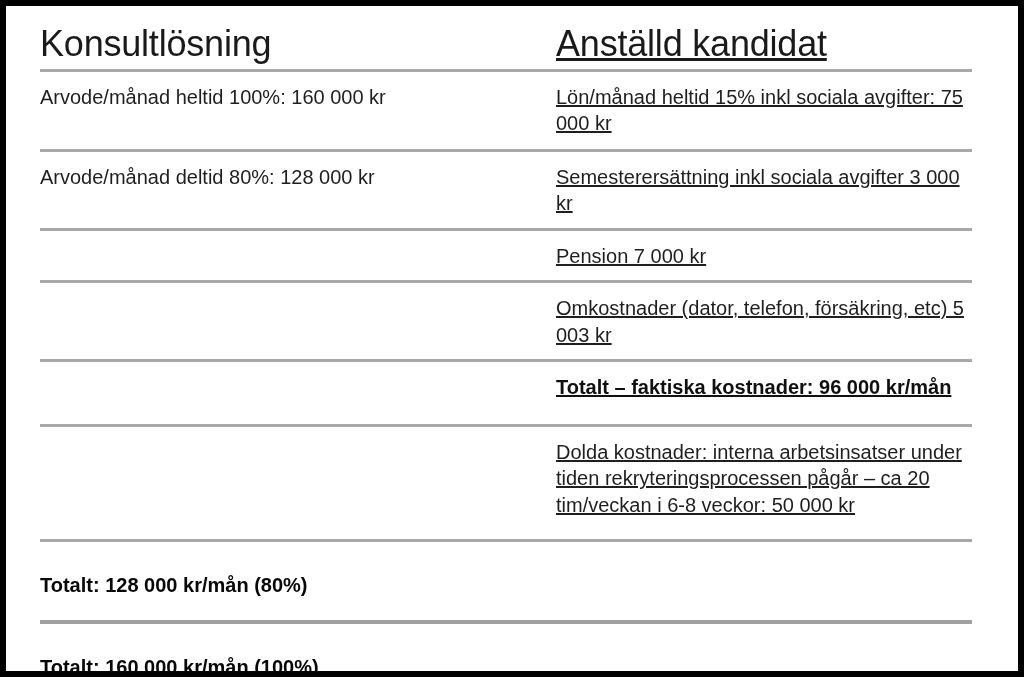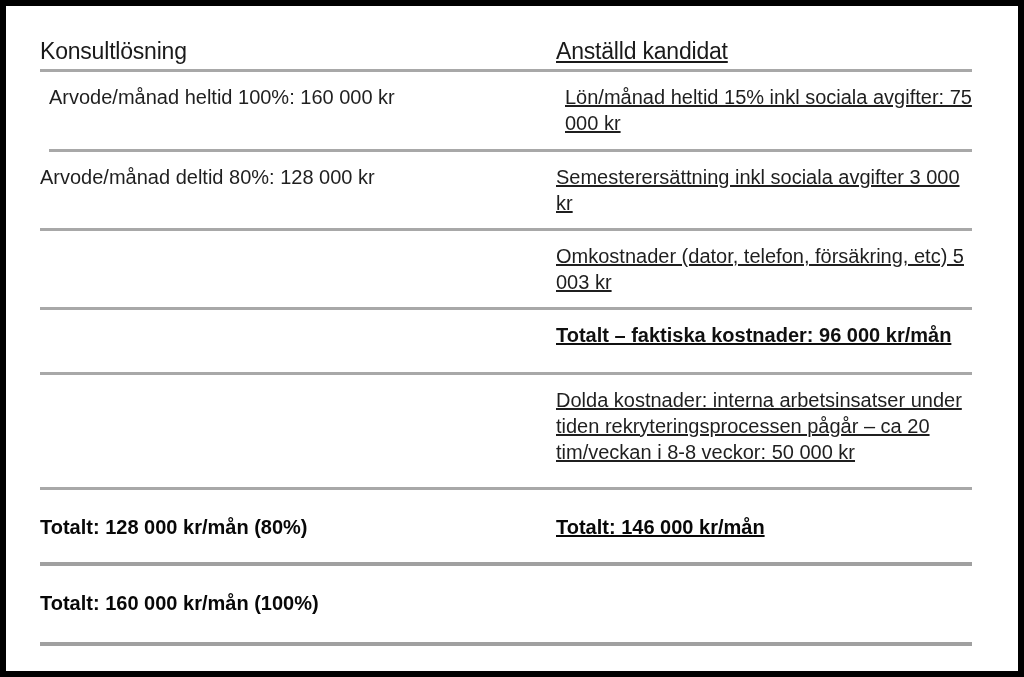--- a/index.html
+++ b/index.html
@@ -58,21 +58,21 @@
     padding-left: 6px;
     text-decoration: underline;
   }
 
   
   .row-head {
     height: 66px;
     align-items: flex-end;
   }
   .col-title {
-    font-size: 23px;
+    font-size: 36px;
     font-weight: 400;
     color: #1a1a1a;
     line-height: 1.05;
     letter-spacing: -0.2px;
     padding-bottom: 6px;
     white-space: nowrap;
   }
 
   
   .body-text {
@@ -87,30 +87,30 @@
   .body-text.bold {
     font-weight: 700;
     color: #101010;
   }
 
   .total-text {
     font-size: 20px;
     font-weight: 700;
     color: #080808;
     line-height: 1.32;
-    padding-top: 24px;
+    padding-top: 30px;
     padding-bottom: 22px;
   }
 
   .empty-cell {
     min-height: 1px;
   }
 
   
-  .row-r1 { min-height: 80px; margin-left: 9px; }
+  .row-r1 { min-height: 80px; }
   .row-r2 { min-height: 54px; }
   .row-r3 { min-height: 48px; }
   .row-r4 { min-height: 72px; }
   .row-r5 { min-height: 65px; justify-content: flex-end; }
   .row-r6 { min-height: 115px; }
   .row-r7 { min-height: 75px; }
   .row-r8 { min-height: 80px; }
 </style>
 </head>
 <body>
@@ -127,39 +127,42 @@
     <div class="row row-r1">
       <div class="cell left body-text">Arvode/månad heltid 100%: 160 000 kr</div>
       <div class="cell right body-text">Lön/månad heltid 15% inkl sociala avgifter: 75 000 kr</div>
     </div>
 
     <div class="row row-r2">
       <div class="cell left body-text">Arvode/månad deltid 80%: 128 000 kr</div>
       <div class="cell right body-text">Semesterersättning inkl sociala avgifter 3 000 kr</div>
     </div>
 
+    <div class="row row-r3">
+      <div class="cell left body-text empty-cell"></div>
+      <div class="cell right body-text">Pension 7 000 kr</div>
+    </div>
 
     <div class="row row-r4">
       <div class="cell left body-text empty-cell"></div>
       <div class="cell right body-text">Omkostnader (dator, telefon, försäkring, etc) 5 003 kr</div>
     </div>
 
     <div class="row row-r5">
       <div class="cell left body-text empty-cell"></div>
       <div class="cell right body-text bold">Totalt – faktiska kostnader: 96 000 kr/mån</div>
     </div>
 
     <div class="row row-r6">
       <div class="cell left body-text empty-cell"></div>
-      <div class="cell right body-text">Dolda kostnader: interna arbetsinsatser under tiden rekryteringsprocessen pågår – ca 20 tim/veckan i 8-8 veckor: 50 000 kr</div>
+      <div class="cell right body-text">Dolda kostnader: interna arbetsinsatser under tiden rekryteringsprocessen pågår – ca 20 tim/veckan i 6-8 veckor: 50 000 kr</div>
     </div>
 
     <div class="row row-r7 heavy">
       <div class="cell left total-text">Totalt: 128 000 kr/mån (80%)</div>
-      <div class="cell right total-text">Totalt: 146 000 kr/mån</div>
     </div>
 
     <div class="row row-r8 heavy">
       <div class="cell left total-text">Totalt: 160 000 kr/mån (100%)</div>
       <div class="cell right total-text empty-cell"></div>
     </div>
 
   </div>
 </div>
 

